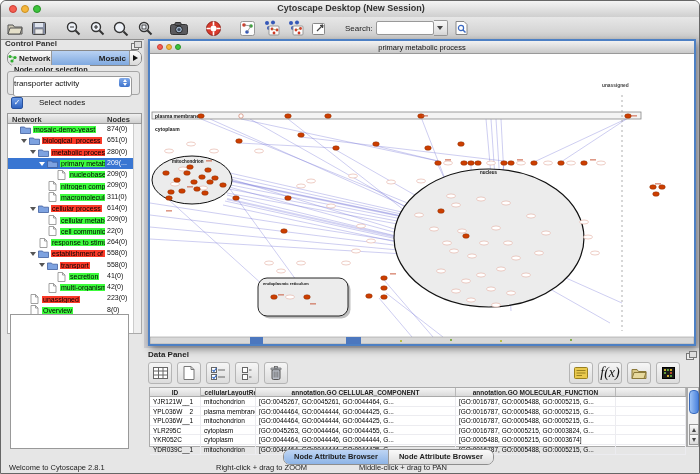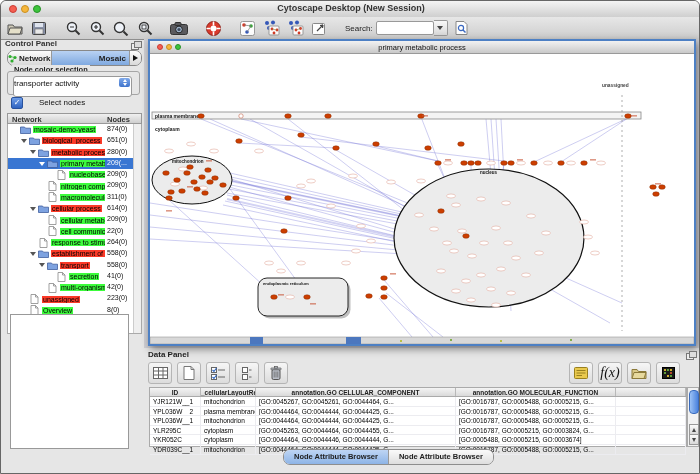--- a/index.html
+++ b/index.html
@@ -798,14 +798,19 @@
       <span class="varr dn">
           <i></i>
         </span>
     </div>
   </div>
 
   <div class="btabs" id="btabs">
       <span class="btab sel">Node Attribute Browser</span>
       <span class="btab">Node Attribute Browser</span>
     </div>
+  <div class="statusbar" id="statusbar">
+      <span style="left: 8px;">Welcome to Cytoscape 2.8.1</span>
+      <span style="left: 215px;">Right-click + drag to ZOOM</span>
+      <span style="left: 358px;">Middle-click + drag to PAN</span>
+    </div>
 
 </div>
 
 </body></html>

